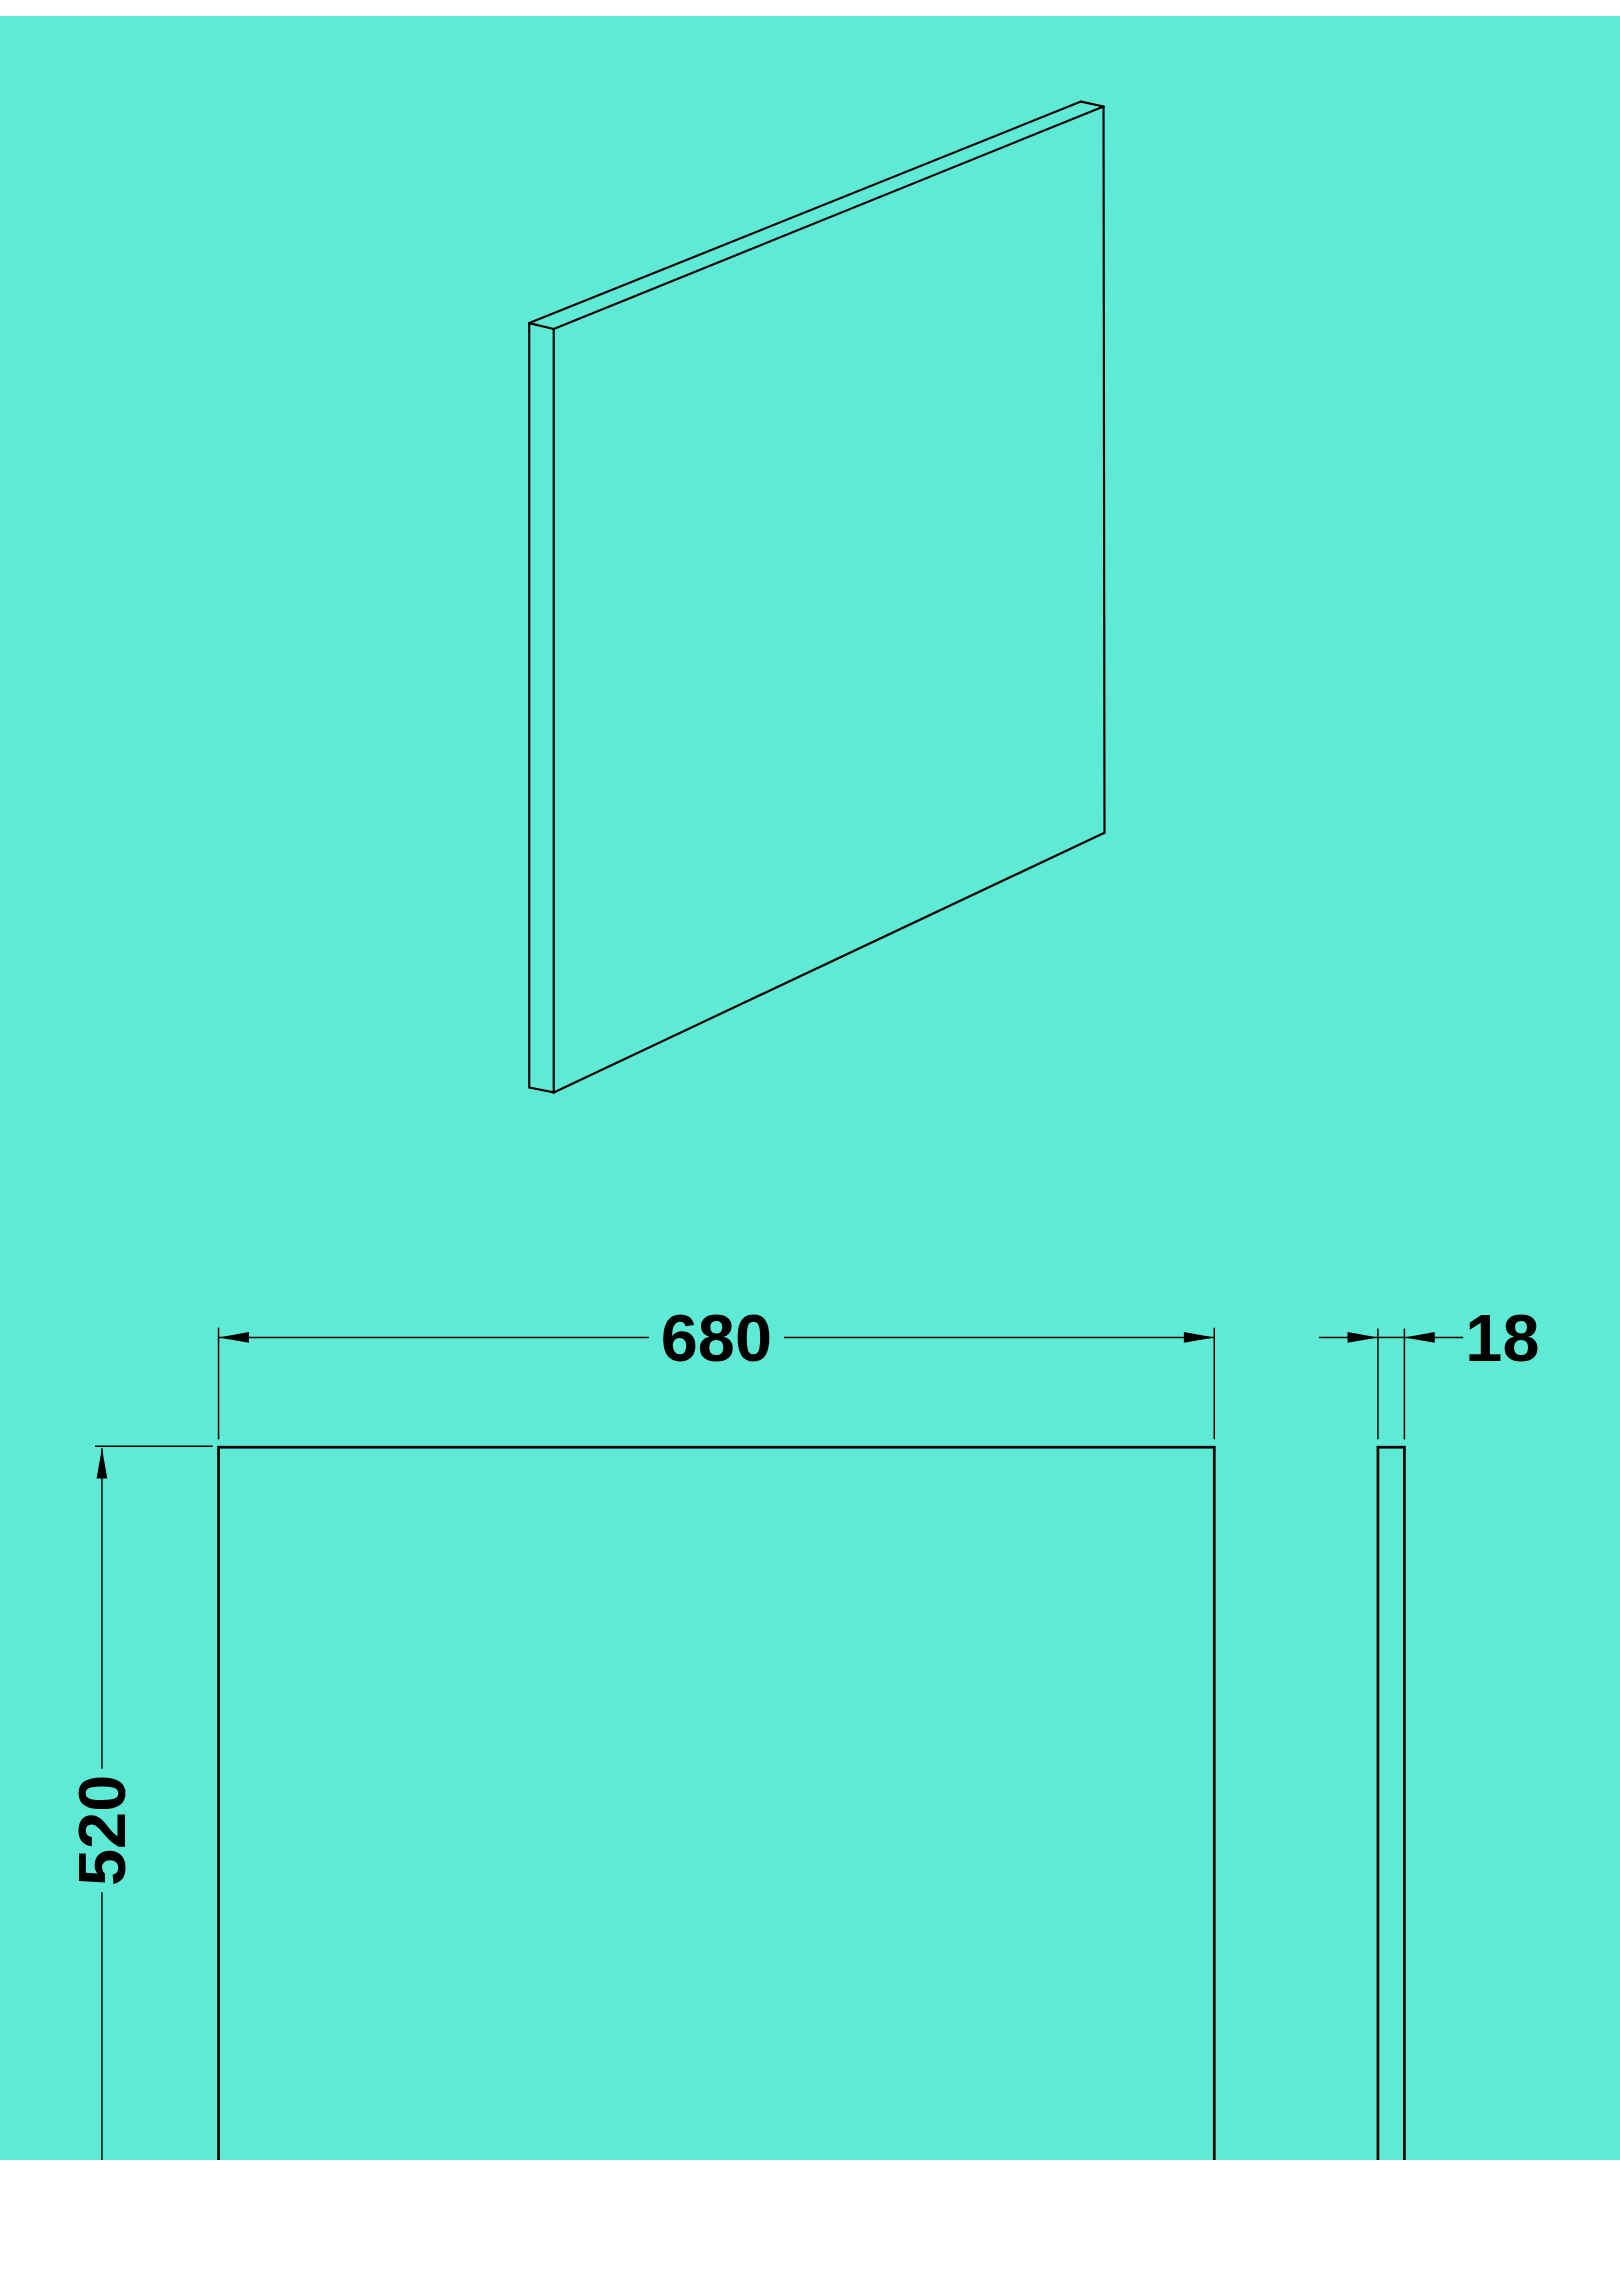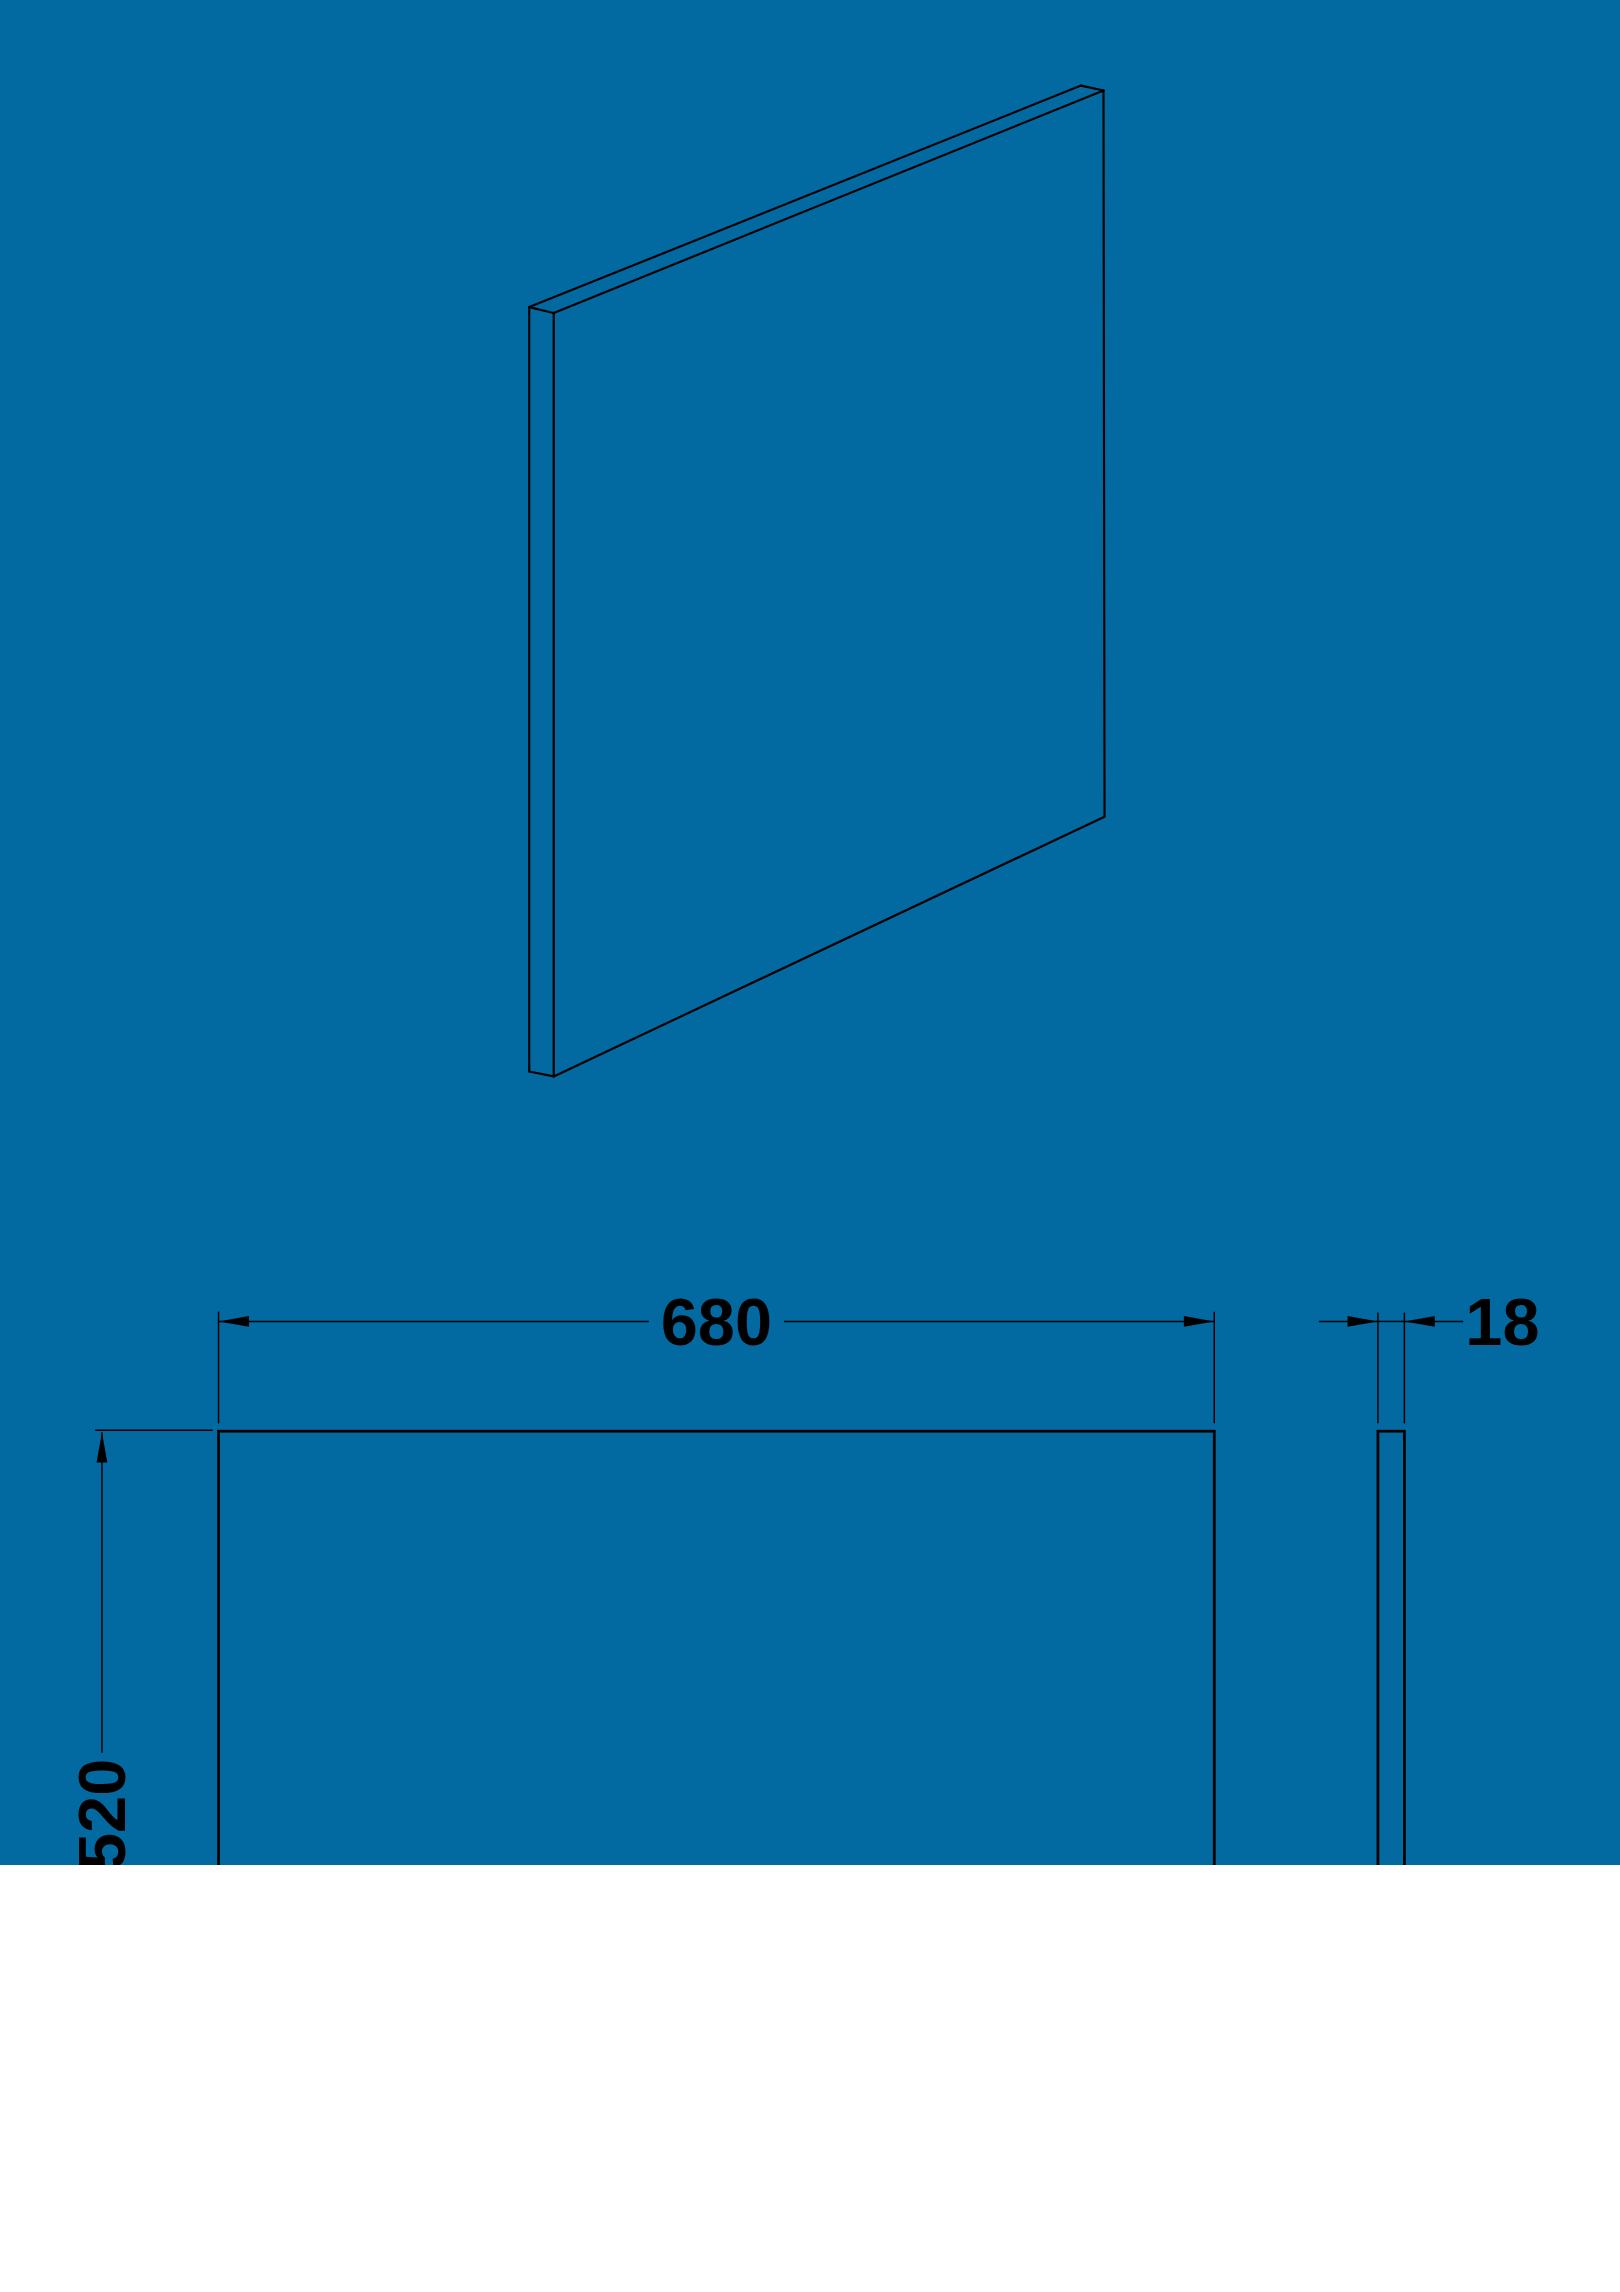--- a/index.html
+++ b/index.html
@@ -4,23 +4,24 @@
 <style>
   html, body {
     margin: 0;
     padding: 0;
     background: #ffffff;
     font-family: "Liberation Sans", sans-serif;
   }
   .canvas {
     position: relative;
     width: 1620px;
-    height: 1865px;
-    background: #0369a1;
+    height: 2144px;
+    background: #5eead4;
     overflow: hidden;
+    margin-top: 16px;
   }
   svg { display: block; }
   .outline {
     fill: none;
     stroke: #000000;
     stroke-width: 2.8;
   }
   .iso-line {
     fill: none;
     stroke: #000000;

